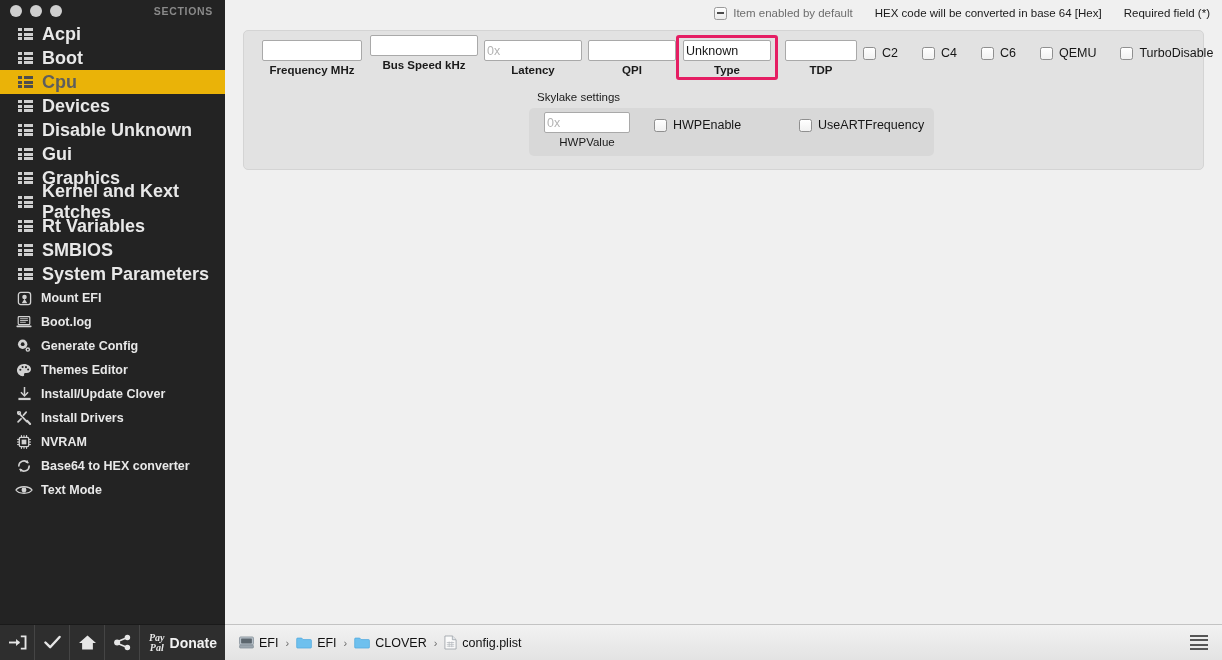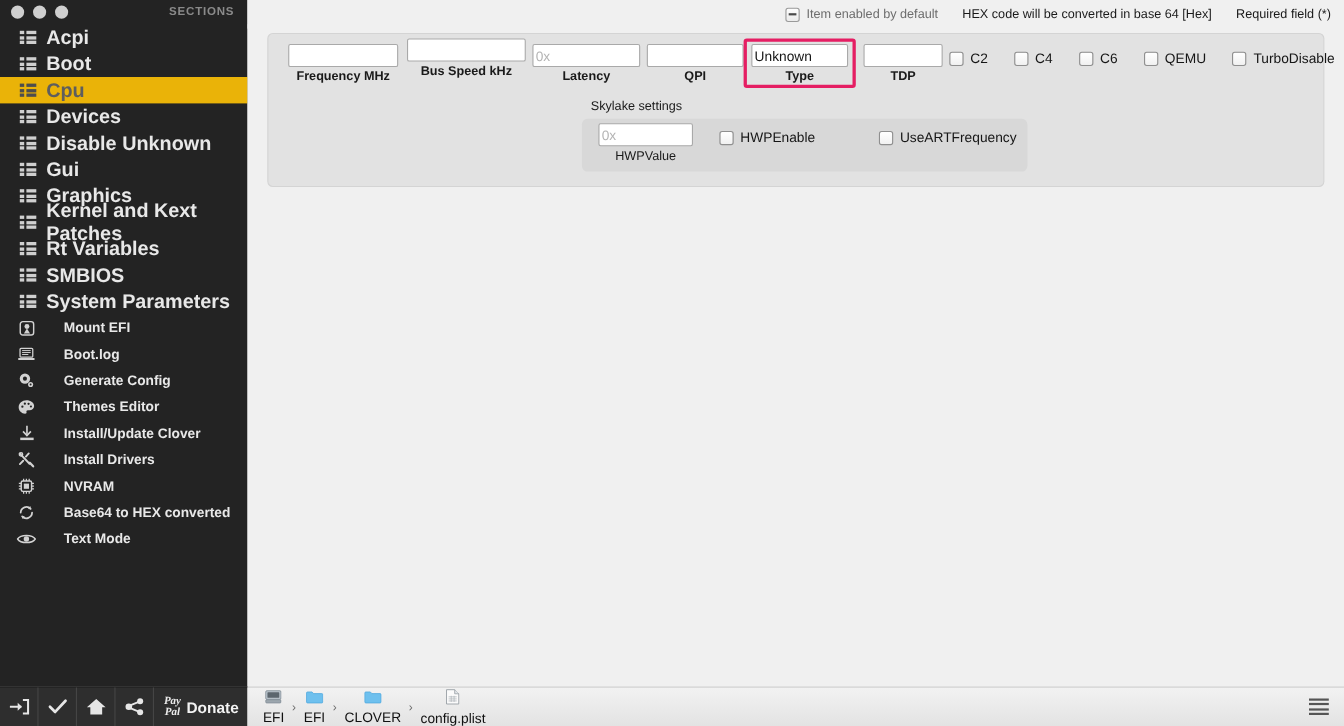--- a/index.html
+++ b/index.html
@@ -77,21 +77,21 @@
 
   .tool-item {
     height: 24px;
     display: flex; align-items: center;
     padding-left: 14px;
     color: #e8e8e8;
     font-size: 12.5px;
     font-weight: bold;
     cursor: default;
   }
-  .tool-item .lbl { margin-left: 24px; }
+  .tool-item .lbl { margin-left: 7px; }
   .ticon {
     width: 20px; height: 18px; flex: 0 0 20px;
     display: flex; align-items: center; justify-content: center;
     color: #d2d2d2;
   }
   .ticon svg { display:block; }
 
   
   .main {
     flex: 1;
@@ -214,21 +214,21 @@
   .donate-txt { font-size: 14px; font-weight: bold; }
 
   .bb-right {
     flex: 1;
     background: linear-gradient(#f2f2f2,#e3e3e3);
     border-top: 1px solid #c3c3c3;
     display: flex; align-items: center; justify-content: space-between;
     padding: 0 10px 0 14px;
   }
   .crumbs { display: flex; align-items: center; gap: 6px; font-size: 12.5px; color: #111; }
-  .crumb { display: flex; align-items: center; gap: 5px; flex-direction: column; }
+  .crumb { display: flex; align-items: center; gap: 5px; }
   .chev { color: #6b6b6b; font-size: 11px; padding: 0 1px; }
   .burger { display: flex; flex-direction: column; gap: 2.5px; padding: 4px; }
   .burger i { display: block; width: 18px; height: 2px; background: #555; }
 
   .disk-ic { width: 15px; height: 13px; position: relative; }
   .folder-ic { width: 16px; height: 13px; }
   .doc-ic { width: 13px; height: 15px; }
 </style>
 </head>
 <body>
@@ -466,21 +466,21 @@
         </div>
         <div class="tool-item">
           <span class="ticon">
             <svg width="16" height="16" viewBox="0 0 17 17">
                 <path d="M14 8.5a5.5 5.5 0 0 1-9.6 3.6" fill="none" stroke="#d2d2d2" stroke-width="1.7" stroke-linecap="round"></path>
                 <path d="M3 8.5a5.5 5.5 0 0 1 9.6-3.6" fill="none" stroke="#d2d2d2" stroke-width="1.7" stroke-linecap="round"></path>
                 <path d="M12.3 2.2 L13 5.2 L10 5" fill="#d2d2d2"></path>
                 <path d="M4.7 14.8 L4 11.8 L7 12" fill="#d2d2d2"></path>
               </svg>
           </span>
-          <span class="lbl">Base64 to HEX converted</span>
+          <span class="lbl">Base64 to HEX converter</span>
         </div>
         <div class="tool-item">
           <span class="ticon">
             <svg width="18" height="12" viewBox="0 0 19 12">
                 <path d="M1 6 C4 1.4 15 1.4 18 6 C15 10.6 4 10.6 1 6 Z" fill="none" stroke="#d2d2d2" stroke-width="1.4"></path>
                 <circle cx="9.5" cy="6" r="2.6" fill="#d2d2d2"></circle>
               </svg>
           </span>
           <span class="lbl">Text Mode</span>
         </div>

